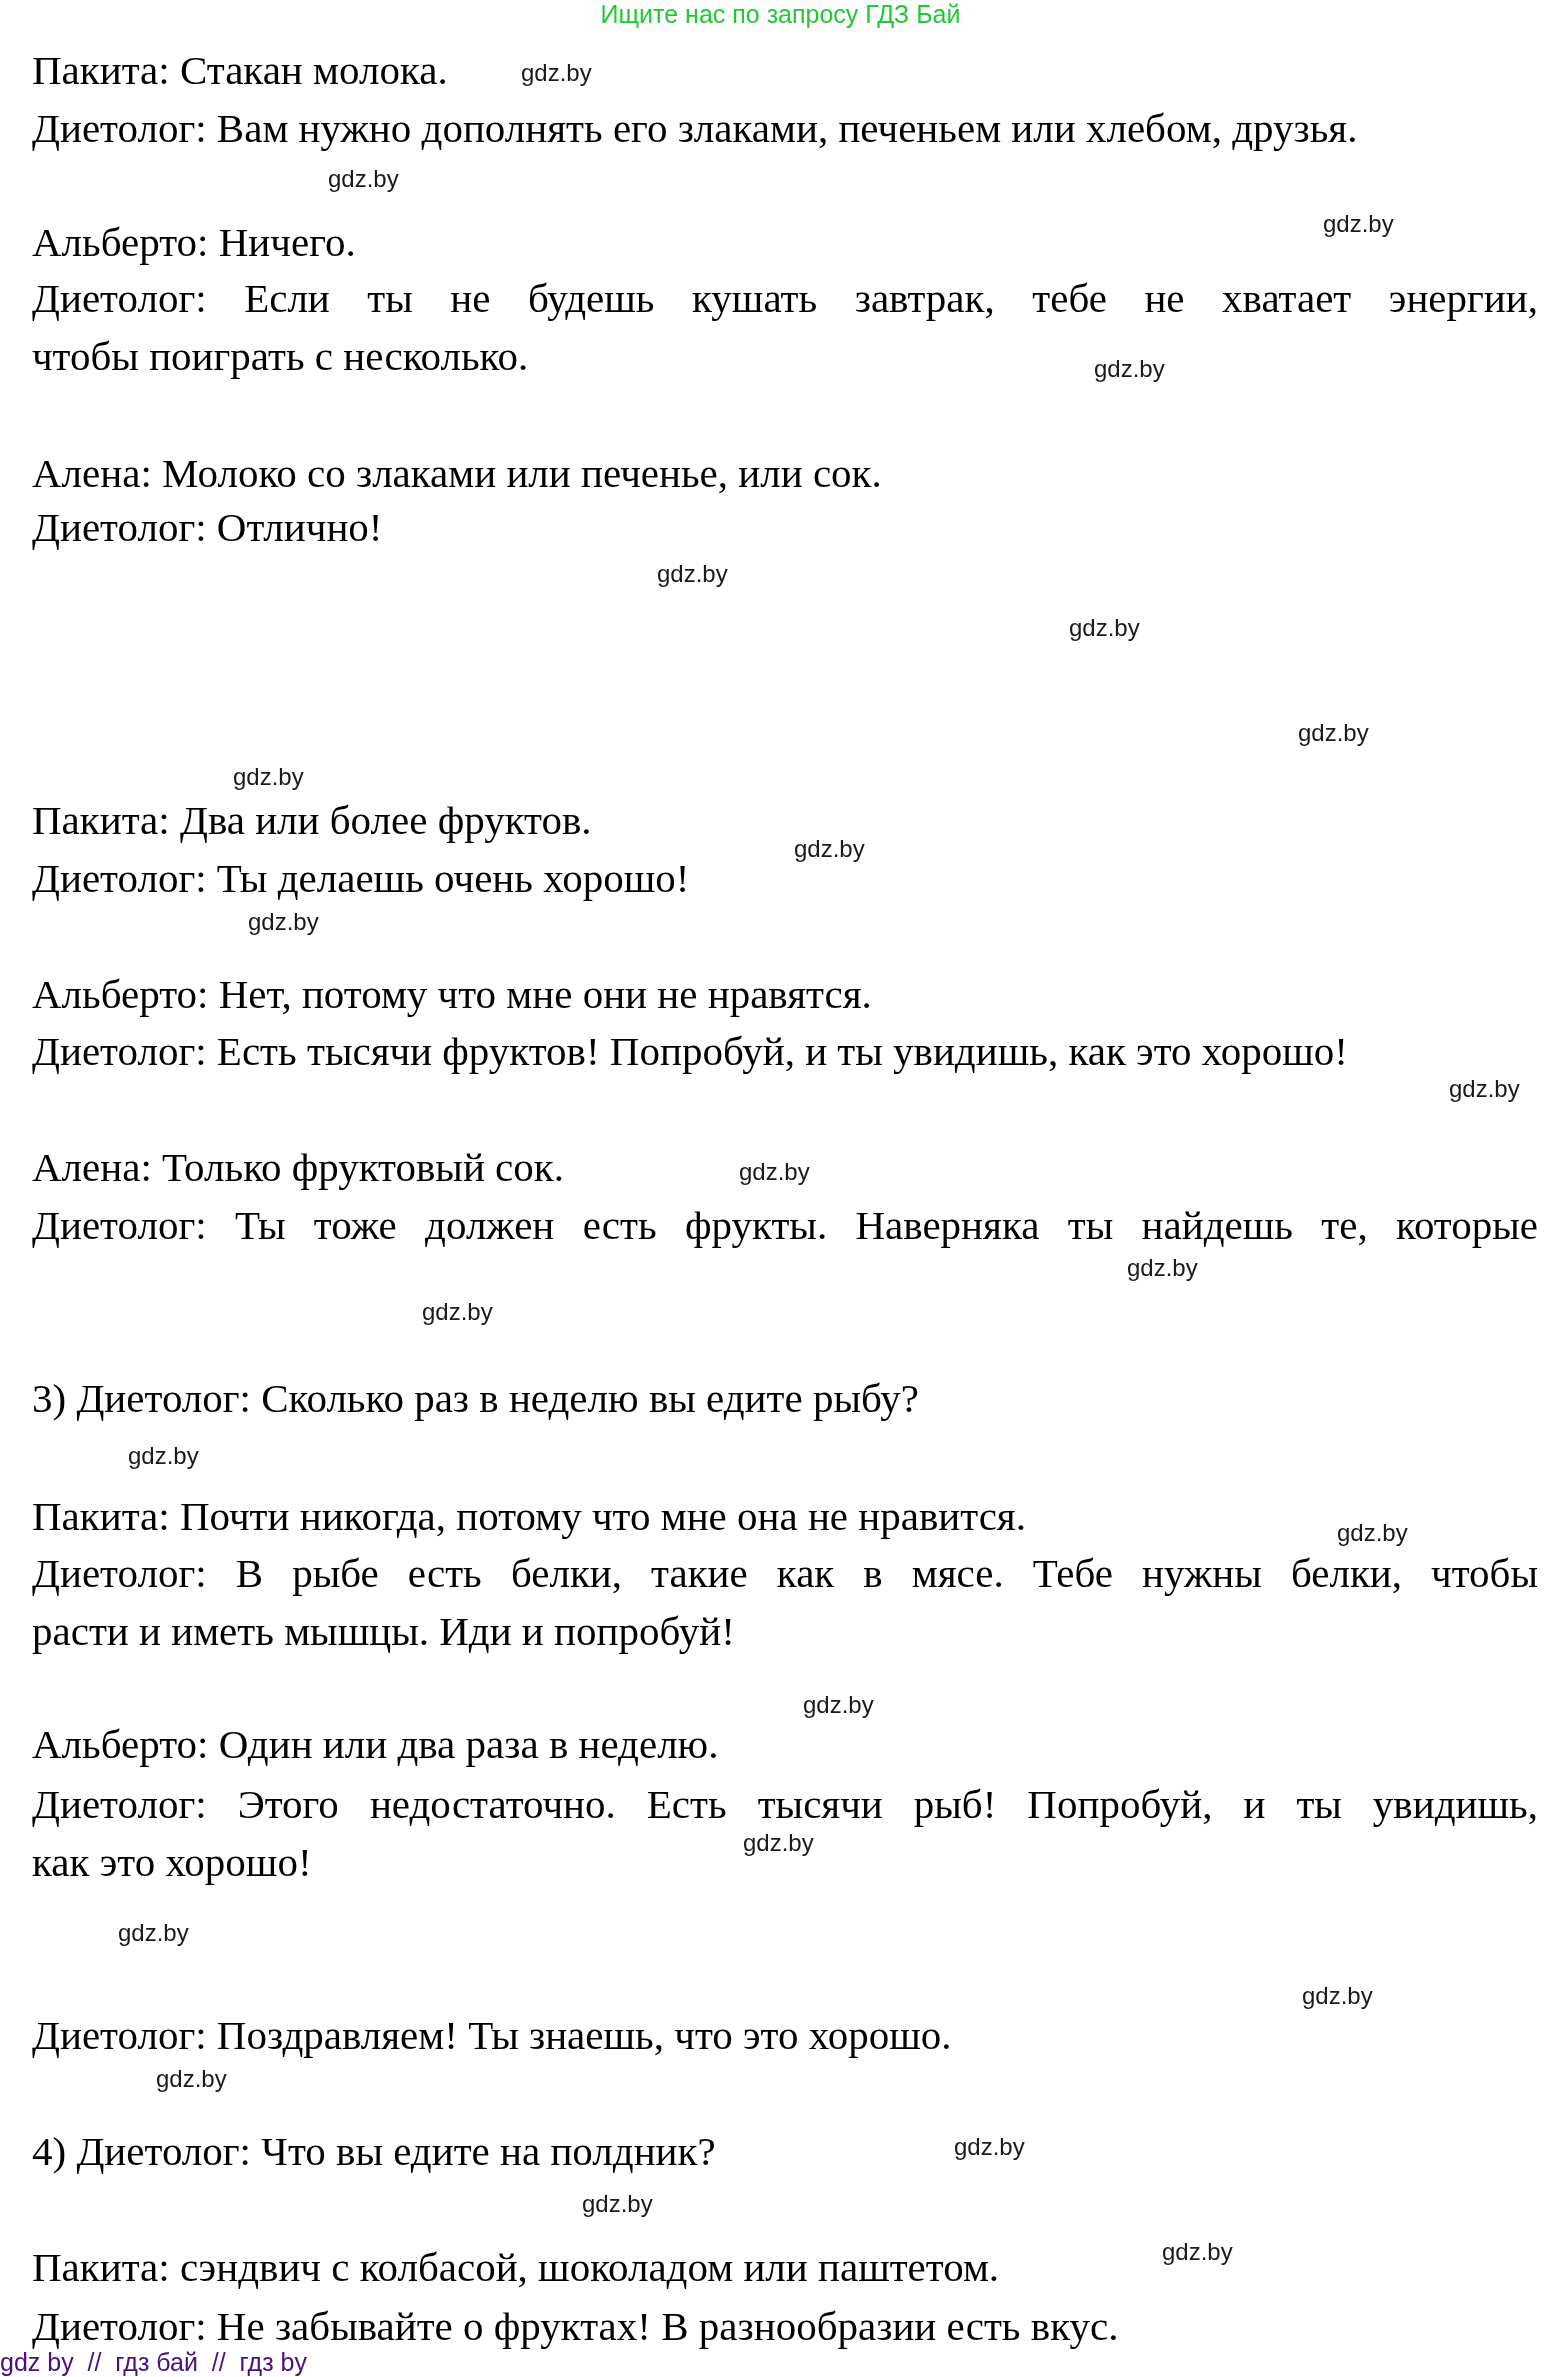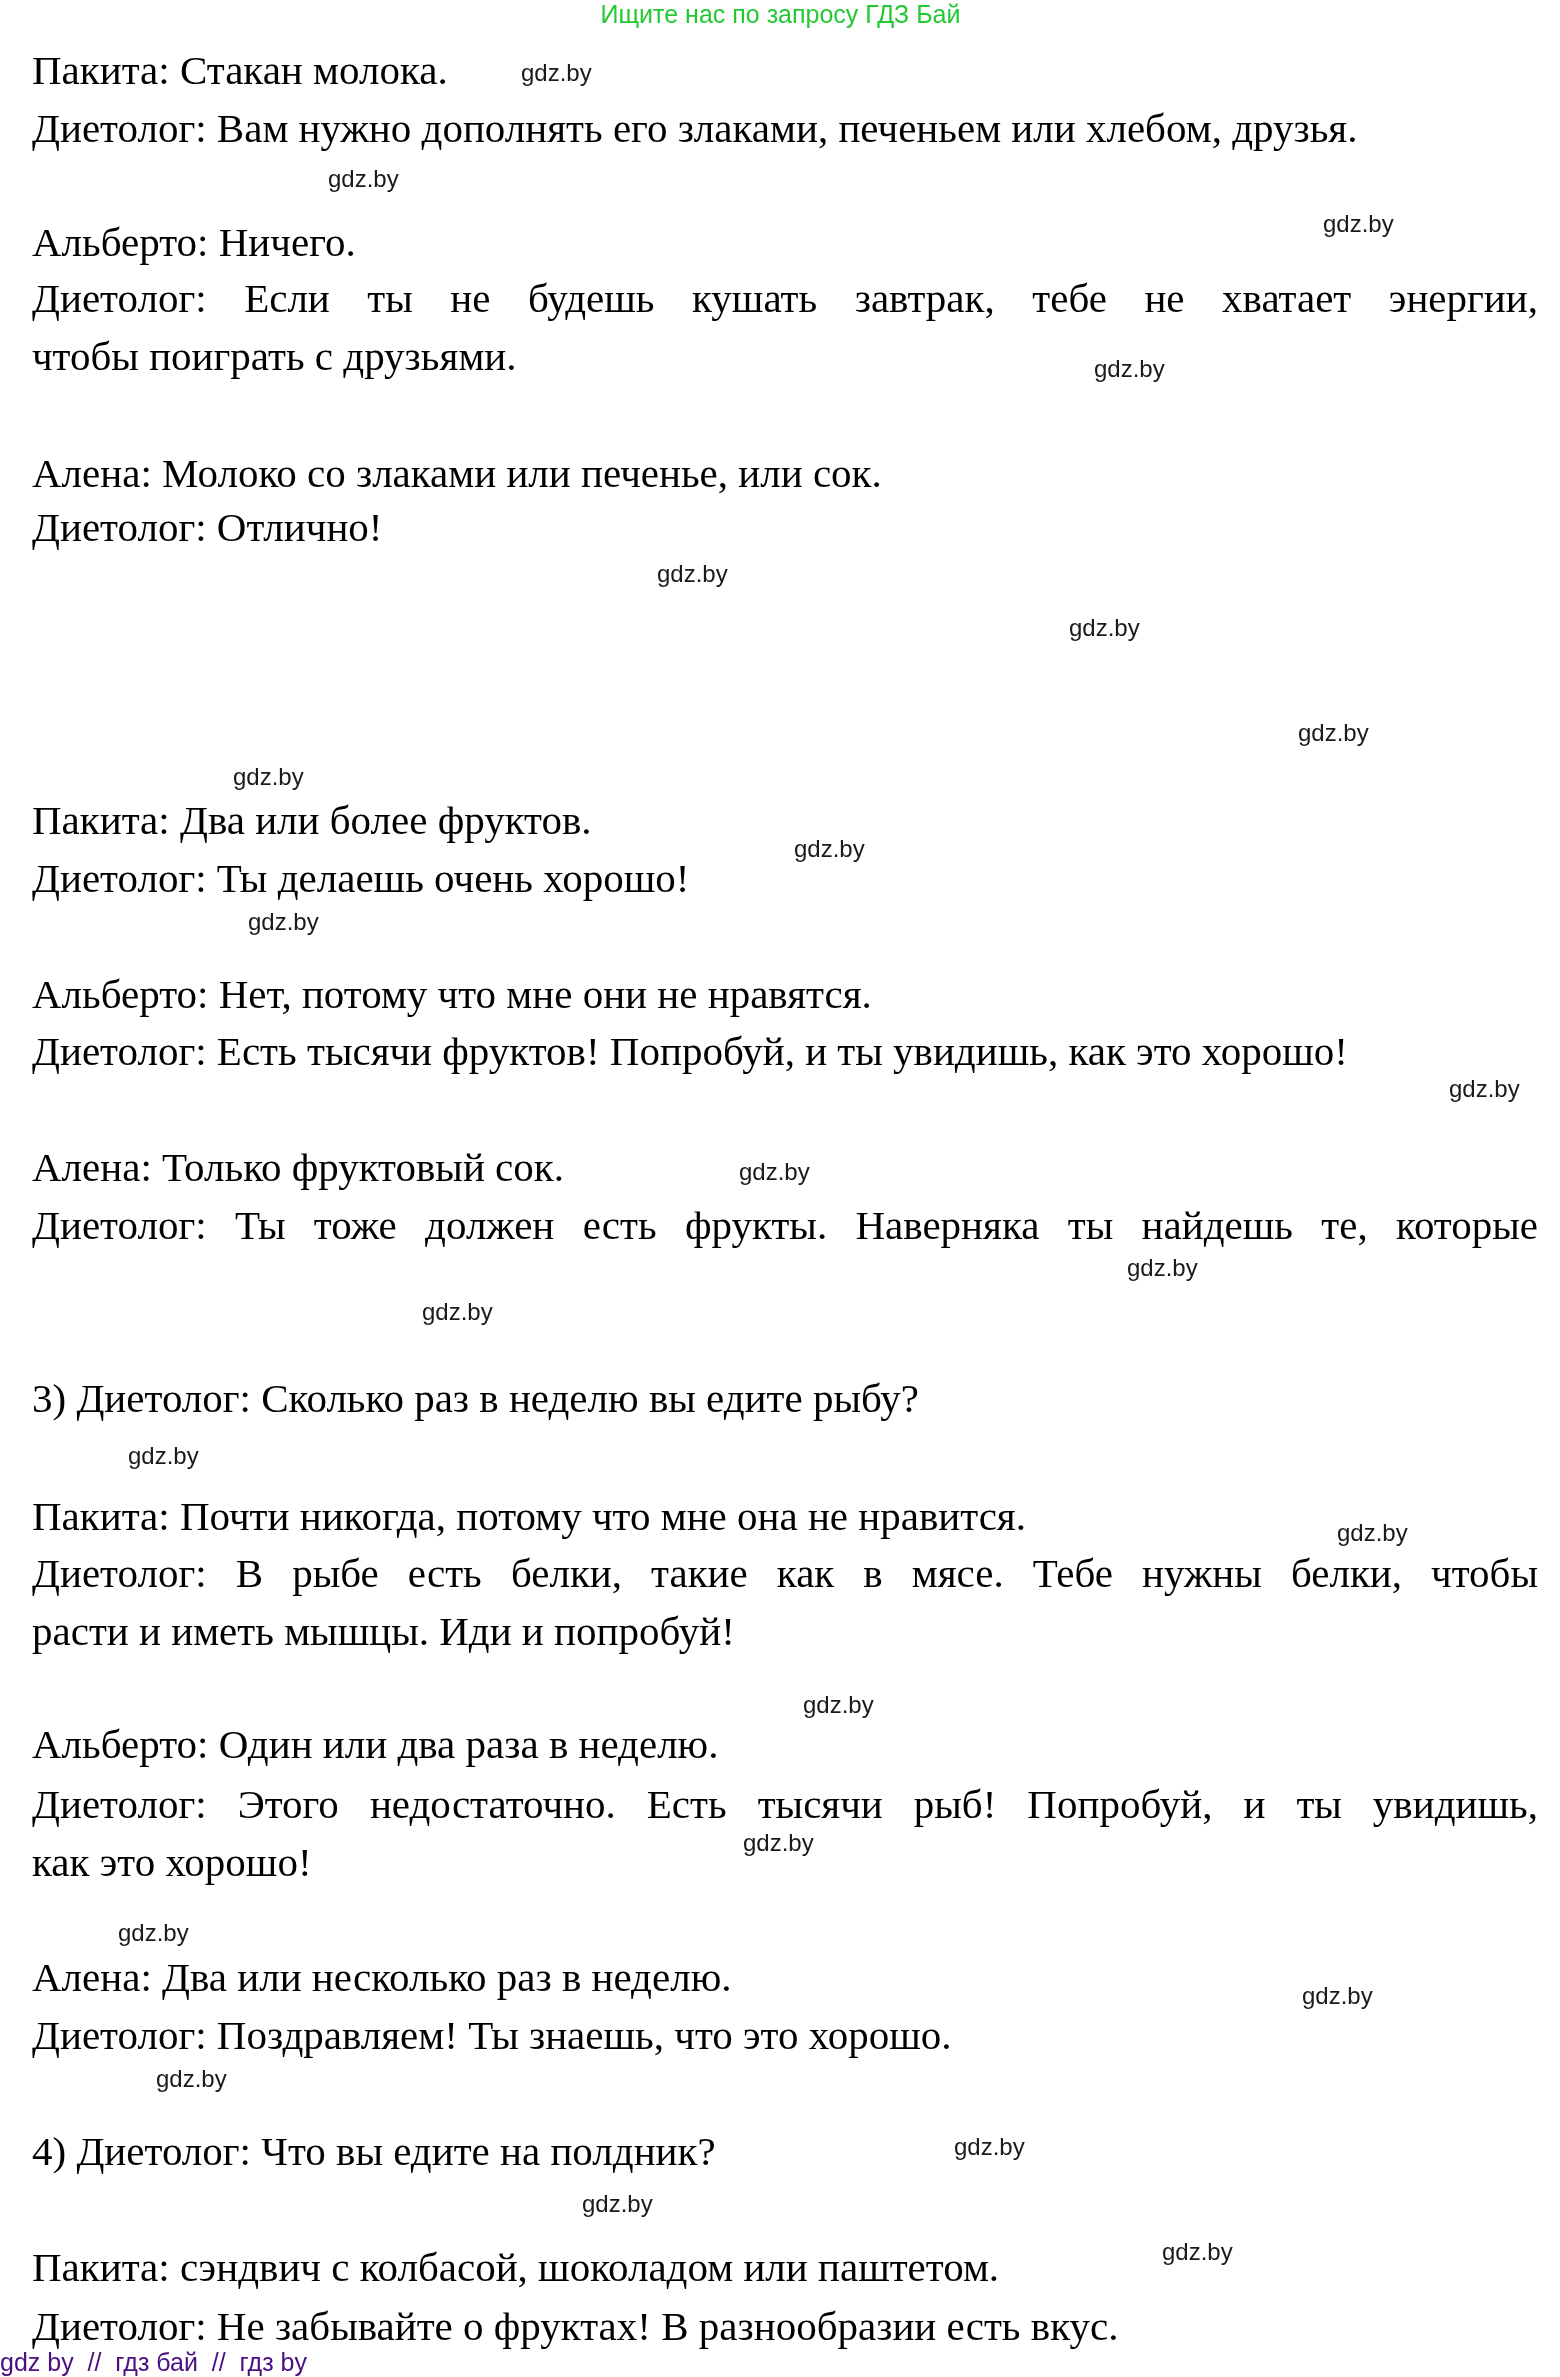--- a/index.html
+++ b/index.html
@@ -32,39 +32,38 @@
 <body>
 
 <div class="page">
 
   <div class="header-banner">Ищите нас по запросу ГДЗ Бай</div>
 
   <div class="line" style="top:46px">Пакита: Стакан молока.</div>
   <div class="line" style="top:104px">Диетолог: Вам нужно дополнять его злаками, печеньем или хлебом, друзья.</div>
   <div class="line" style="top:218px">Альберто: Ничего.</div>
   <div class="line justified" style="top:274px">Диетолог: Если ты не будешь кушать завтрак, тебе не хватает энергии,</div>
-  <div class="line" style="top:332px">чтобы поиграть с друзьями.</div>
+  <div class="line" style="top:332px">чтобы поиграть с несколько.</div>
   <div class="line" style="top:449px">Алена: Молоко со злаками или печенье, или сок.</div>
   <div class="line" style="top:503px">Диетолог: Отлично!</div>
 
   <div class="line" style="top:796px">Пакита: Два или более фруктов.</div>
   <div class="line" style="top:854px">Диетолог: Ты делаешь очень хорошо!</div>
   <div class="line" style="top:970px">Альберто: Нет, потому что мне они не нравятся.</div>
   <div class="line" style="top:1027px">Диетолог: Есть тысячи фруктов! Попробуй, и ты увидишь, как это хорошо!</div>
   <div class="line" style="top:1143px">Алена: Только фруктовый сок.</div>
   <div class="line justified" style="top:1201px">Диетолог: Ты тоже должен есть фрукты. Наверняка ты найдешь те, которые</div>
 
   <div class="line" style="top:1374px">3) Диетолог: Сколько раз в неделю вы едите рыбу?</div>
   <div class="line" style="top:1492px">Пакита: Почти никогда, потому что мне она не нравится.</div>
   <div class="line justified" style="top:1549px">Диетолог: В рыбе есть белки, такие как в мясе. Тебе нужны белки, чтобы</div>
   <div class="line" style="top:1607px">расти и иметь мышцы. Иди и попробуй!</div>
   <div class="line" style="top:1720px">Альберто: Один или два раза в неделю.</div>
   <div class="line justified" style="top:1780px">Диетолог: Этого недостаточно. Есть тысячи рыб! Попробуй, и ты увидишь,</div>
   <div class="line" style="top:1838px">как это хорошо!</div>
-  <div class="line" style="top:1953px">Алена: Два или несколько раз в неделю.</div>
   <div class="line" style="top:2011px">Диетолог: Поздравляем! Ты знаешь, что это хорошо.</div>
 
   <div class="line" style="top:2127px">4) Диетолог: Что вы едите на полдник?</div>
   <div class="line" style="top:2243px">Пакита: сэндвич с колбасой, шоколадом или паштетом.</div>
   <div class="line" style="top:2302px">Диетолог: Не забывайте о фруктах! В разнообразии есть вкус.</div>
 
   <div class="wm" style="left:521px;top:59px">gdz.by</div>
   <div class="wm" style="left:328px;top:165px">gdz.by</div>
   <div class="wm" style="left:1323px;top:210px">gdz.by</div>
   <div class="wm" style="left:1094px;top:355px">gdz.by</div>

